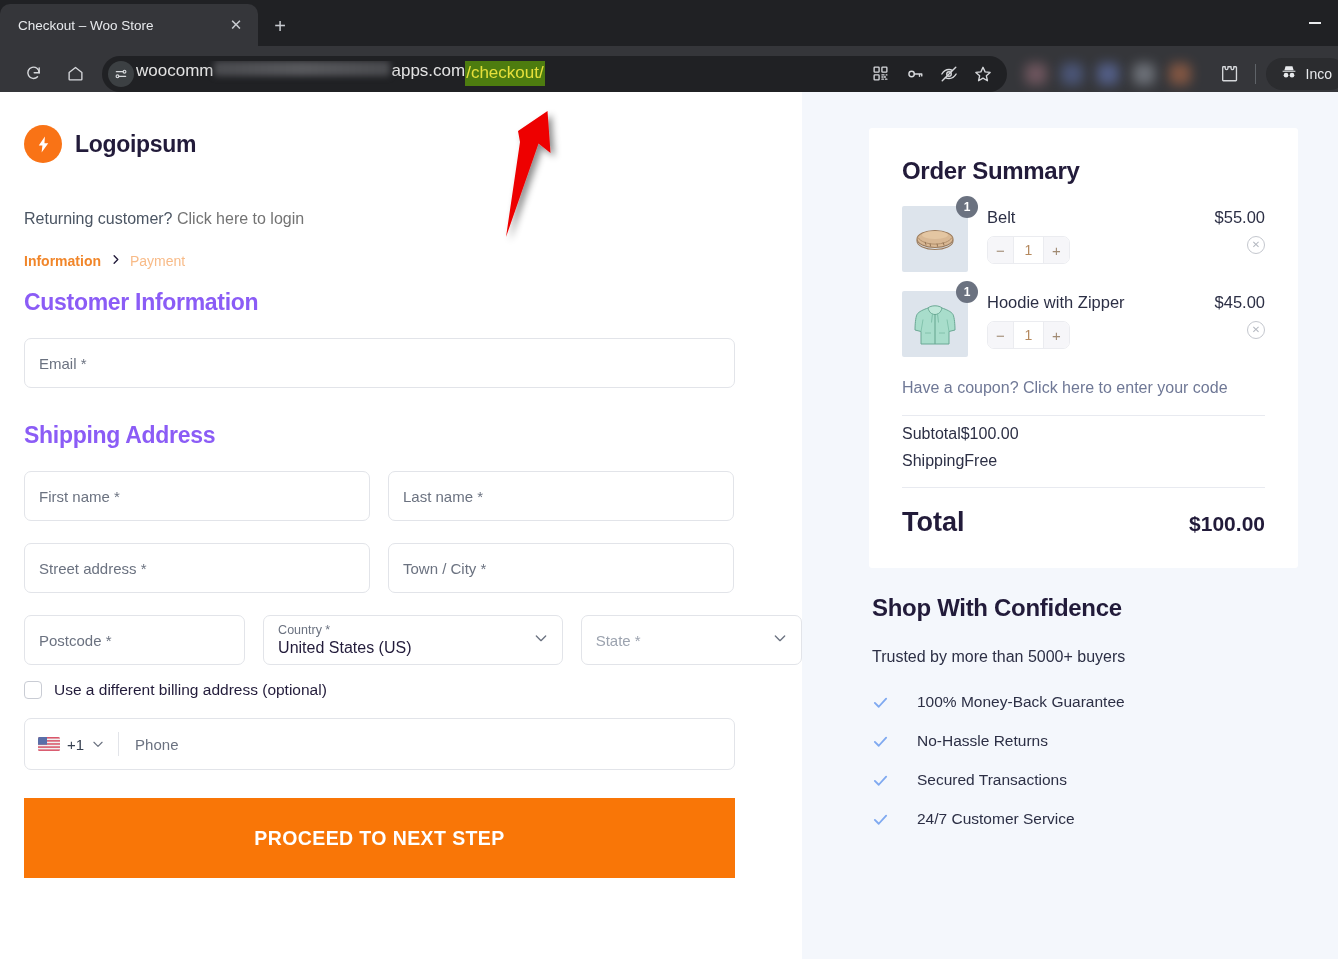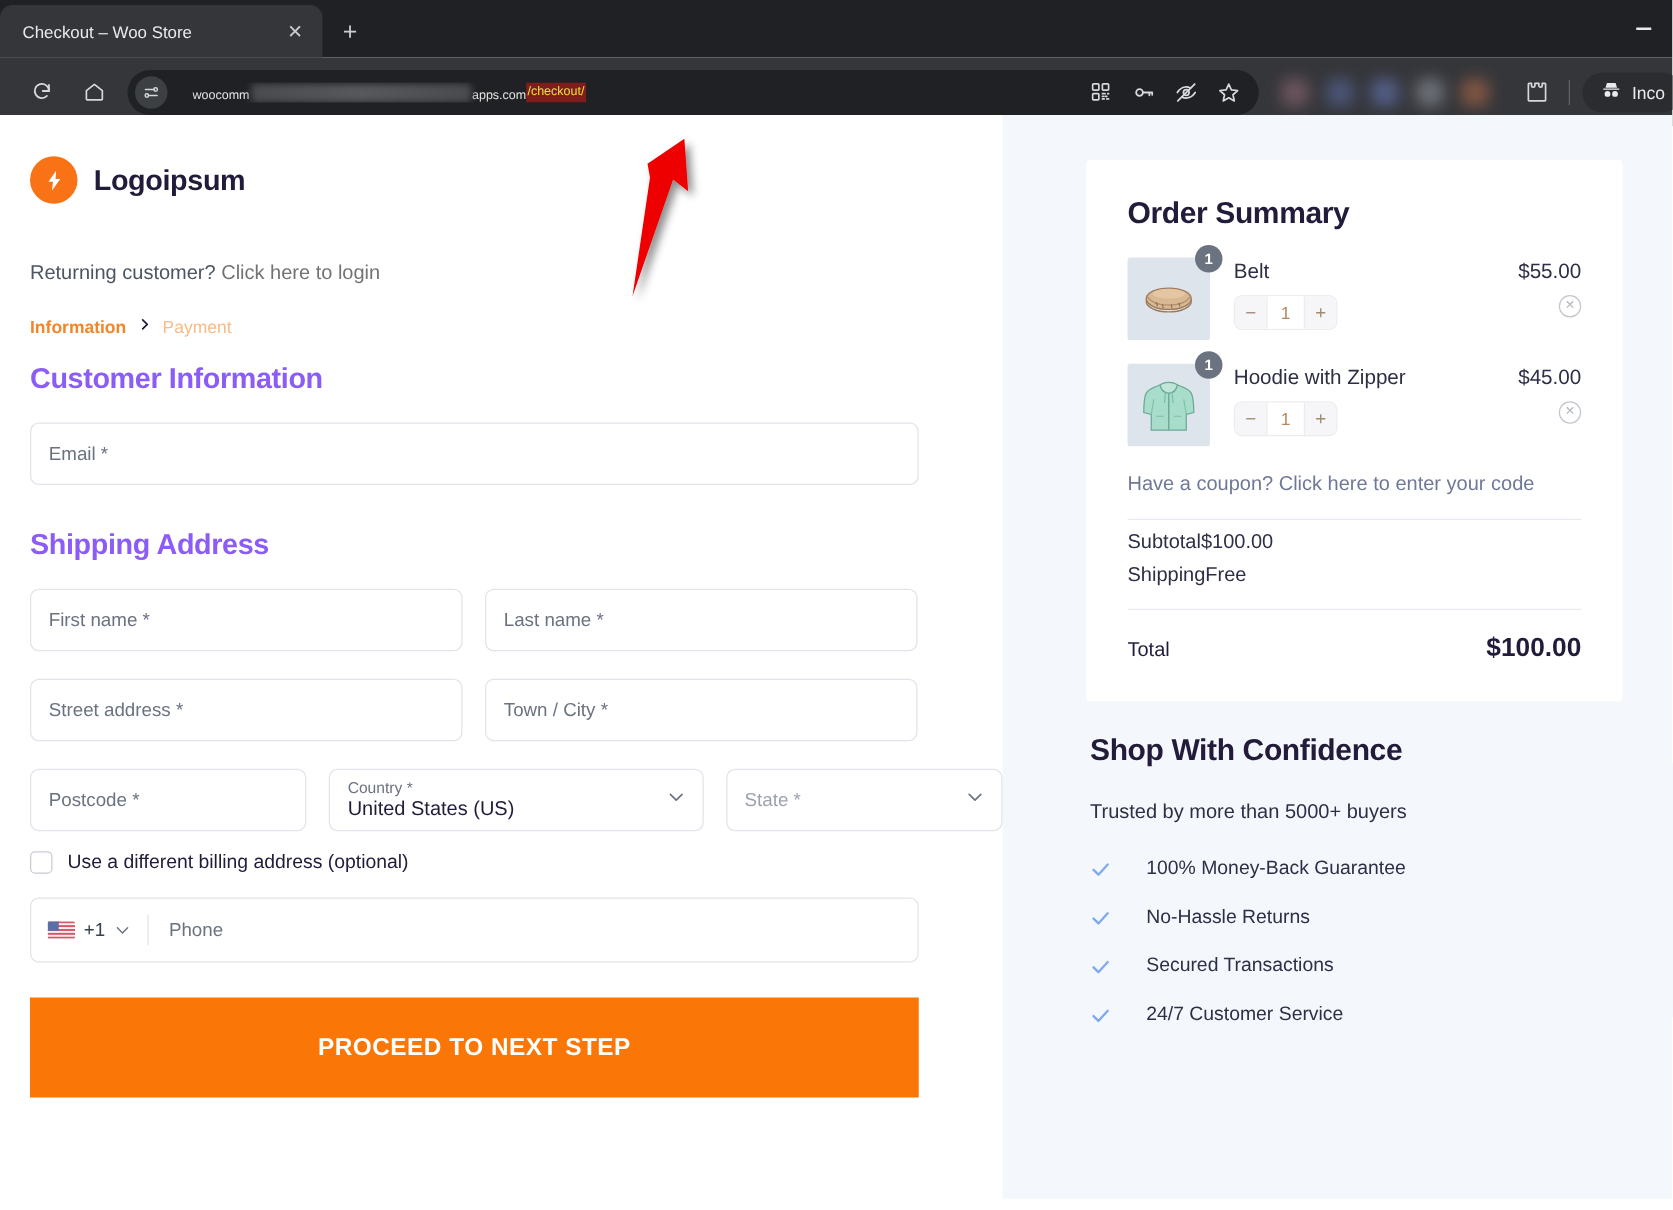--- a/index.html
+++ b/index.html
@@ -66,32 +66,32 @@
     background: #202124; border-radius: 18px;
     display: flex; align-items: center;
     padding: 0 6px 0 6px; position: relative; min-width: 0;
   }
   .site-chip {
     width: 26px; height: 26px; border-radius: 50%;
     background: #3c4043; color: #d6d8db; flex: none;
     display: flex; align-items: center; justify-content: center;
   }
   .urltext {
-    font-size: 10px; color: #e3e3e3; white-space: nowrap;
-    margin-left: 20px; display: flex; align-items: flex-end;
+    font-size: 17px; color: #e3e3e3; white-space: nowrap;
+    margin-left: 2px; display: flex; align-items: flex-start;
     overflow: hidden;
   }
   .url-redacted {
     display: inline-block; width: 176px; height: 15px;
     background: linear-gradient(90deg,#4a4b4f,#58595d,#4a4b4f);
     filter: blur(3px); border-radius: 3px; margin: 0 1px;
     vertical-align: middle;
   }
   .url-hl {
-    background: #7f1d1d; color: #e6e03a; padding: 2px 1px 3px 1px;
+    background: #4d7c0f; color: #e6e03a; padding: 2px 1px 3px 1px;
   }
   .omni-actions { display: flex; align-items: center; gap: 2px; margin-left: auto; padding-right: 2px;}
   .omni-actions .tb-icon { width: 32px; height: 30px; }
   .ext-blur {
     display: flex; align-items: center; gap: 14px;
     margin-left: 14px; flex: none;
   }
   .ext-dot {
     width: 22px; height: 22px; border-radius: 6px;
     filter: blur(6px); opacity: .55;
@@ -256,21 +256,21 @@
   .totrow {
     display: flex; justify-content: flex-start;
     font-size: 16px; color: #2c2f45; padding: 9px 0 0 0;
   }
   .totrow:first-of-type { padding-top: 17px; }
   .tot-block-end { padding-bottom: 17px; }
   .grand {
     display: flex; justify-content: space-between; align-items: baseline;
     padding-top: 19px;
   }
-  .grand-l { font-size: 16px; font-weight: 400; color: #221b3a; }
+  .grand-l { font-size: 27px; font-weight: 700; color: #221b3a; }
   .grand-r { font-size: 21px; font-weight: 700; color: #221b3a; }
 
   .trust { padding: 0 0 0 3px; }
   h3.trust-title {
     font-size: 24px; font-weight: 700; color: #221b3a;
     letter-spacing: -.3px; margin-bottom: 26px;
   }
   .trust-sub { font-size: 16px; color: #2c2f45; margin-bottom: 27px; }
   .trust-item {
     display: flex; align-items: center; gap: 28px;

